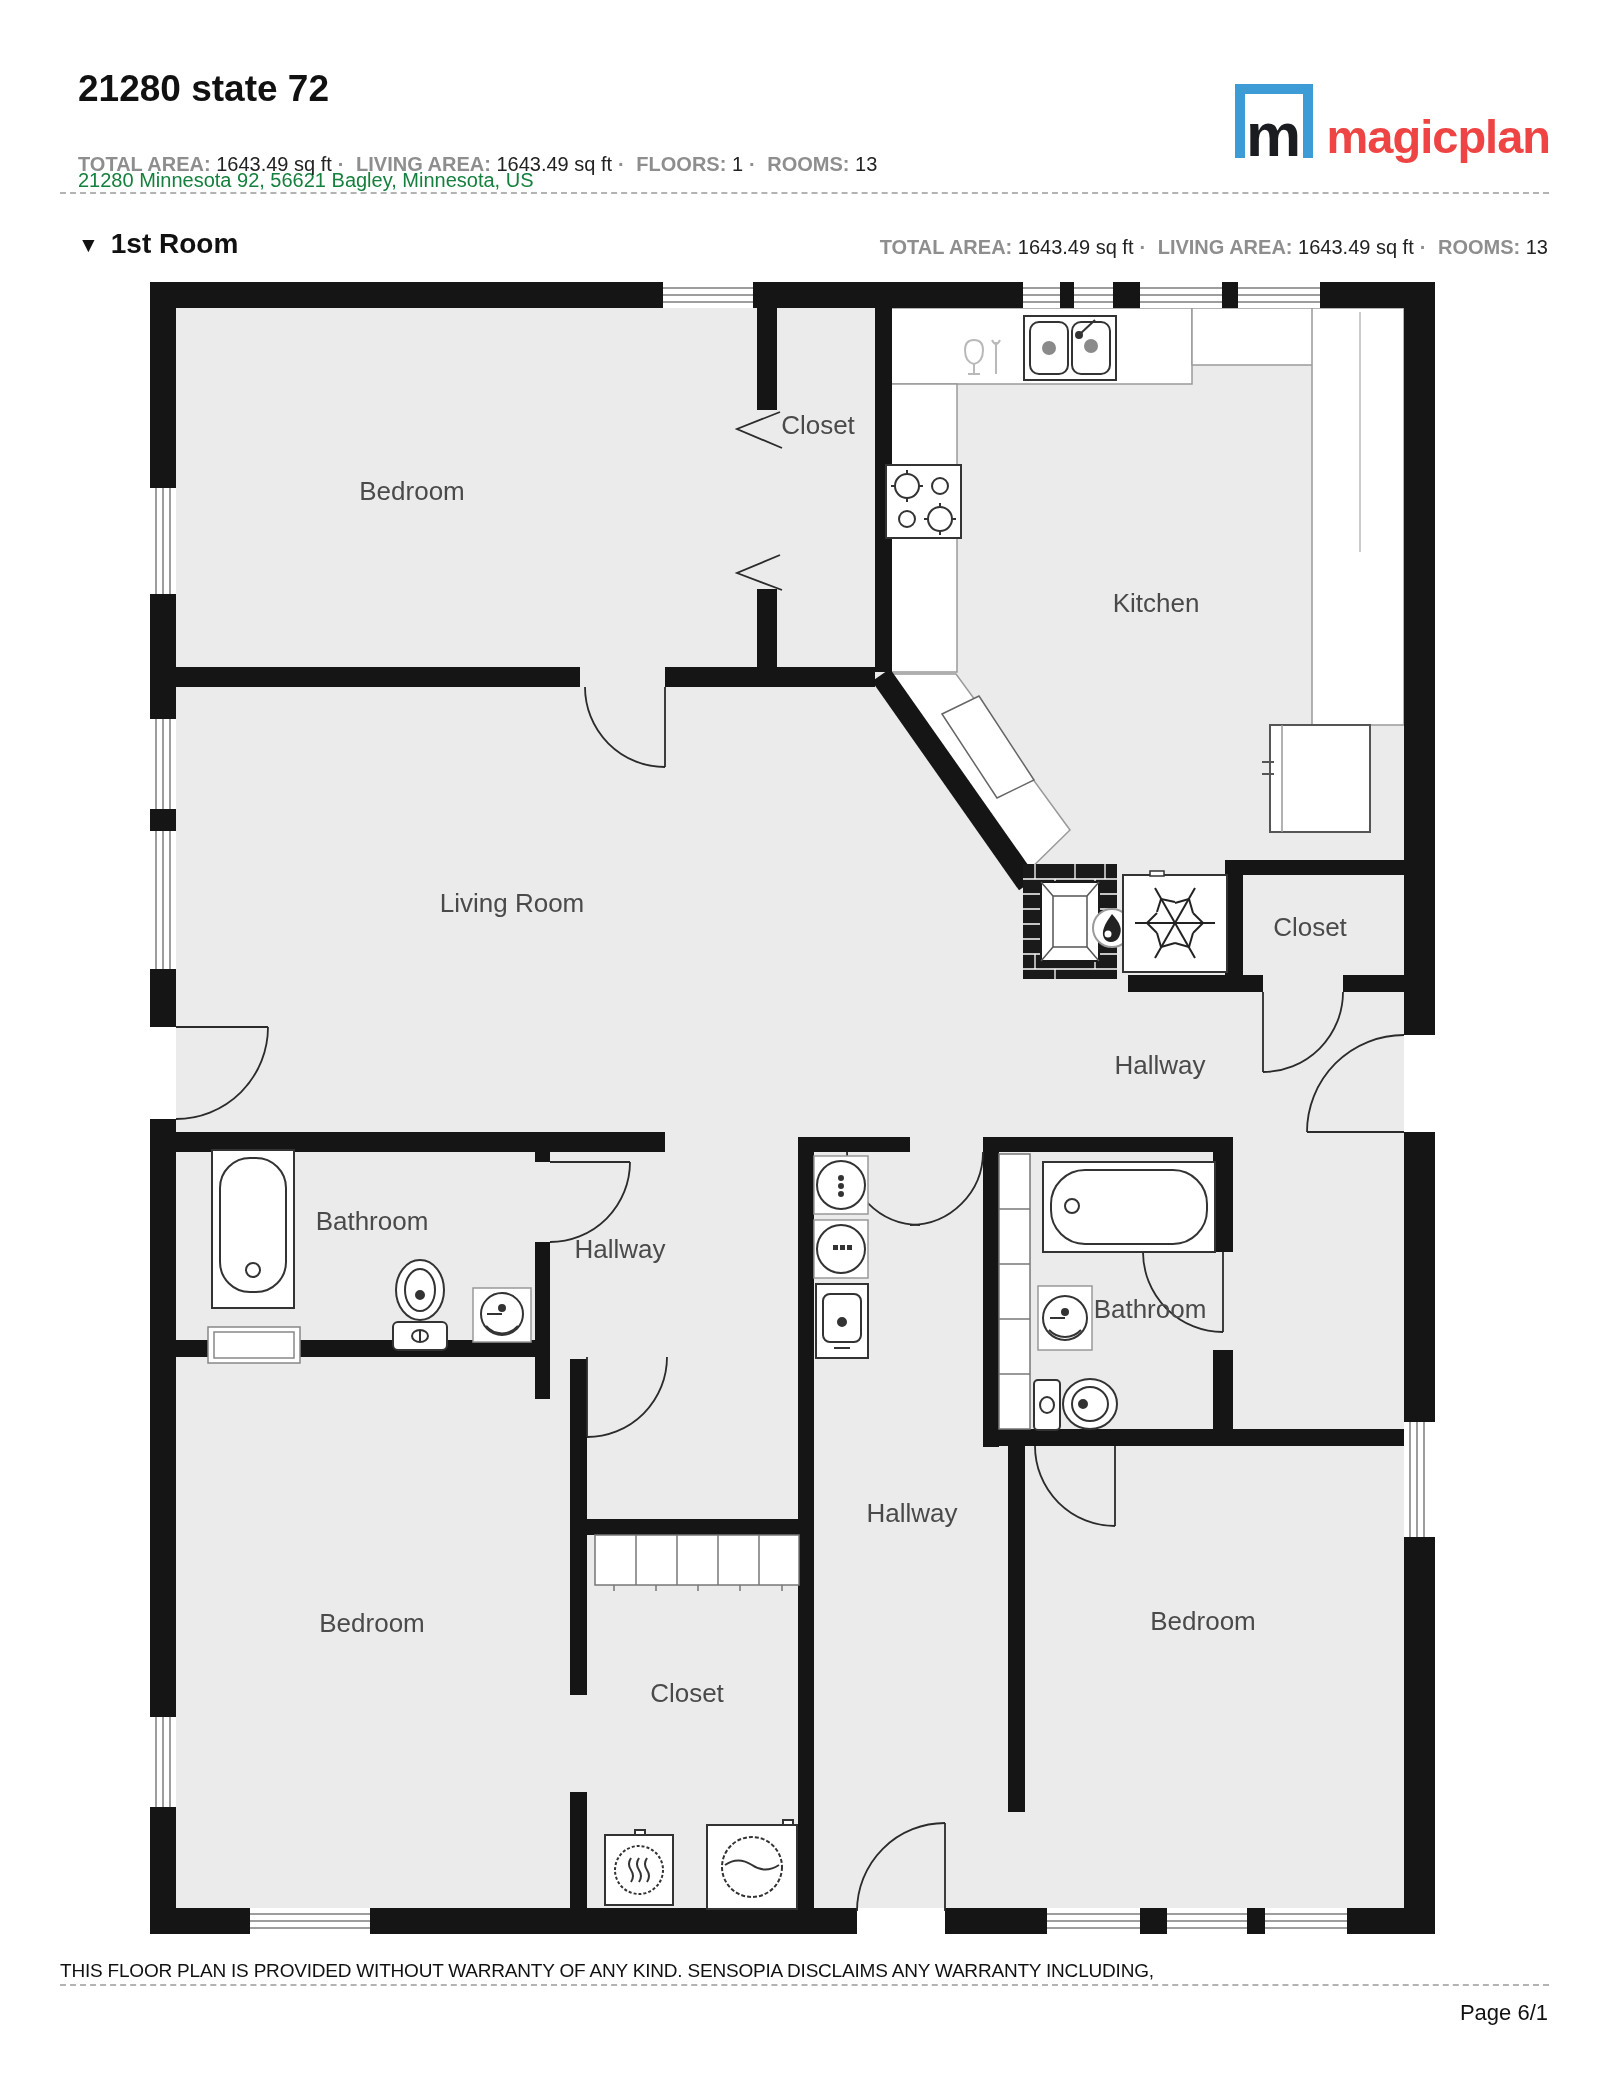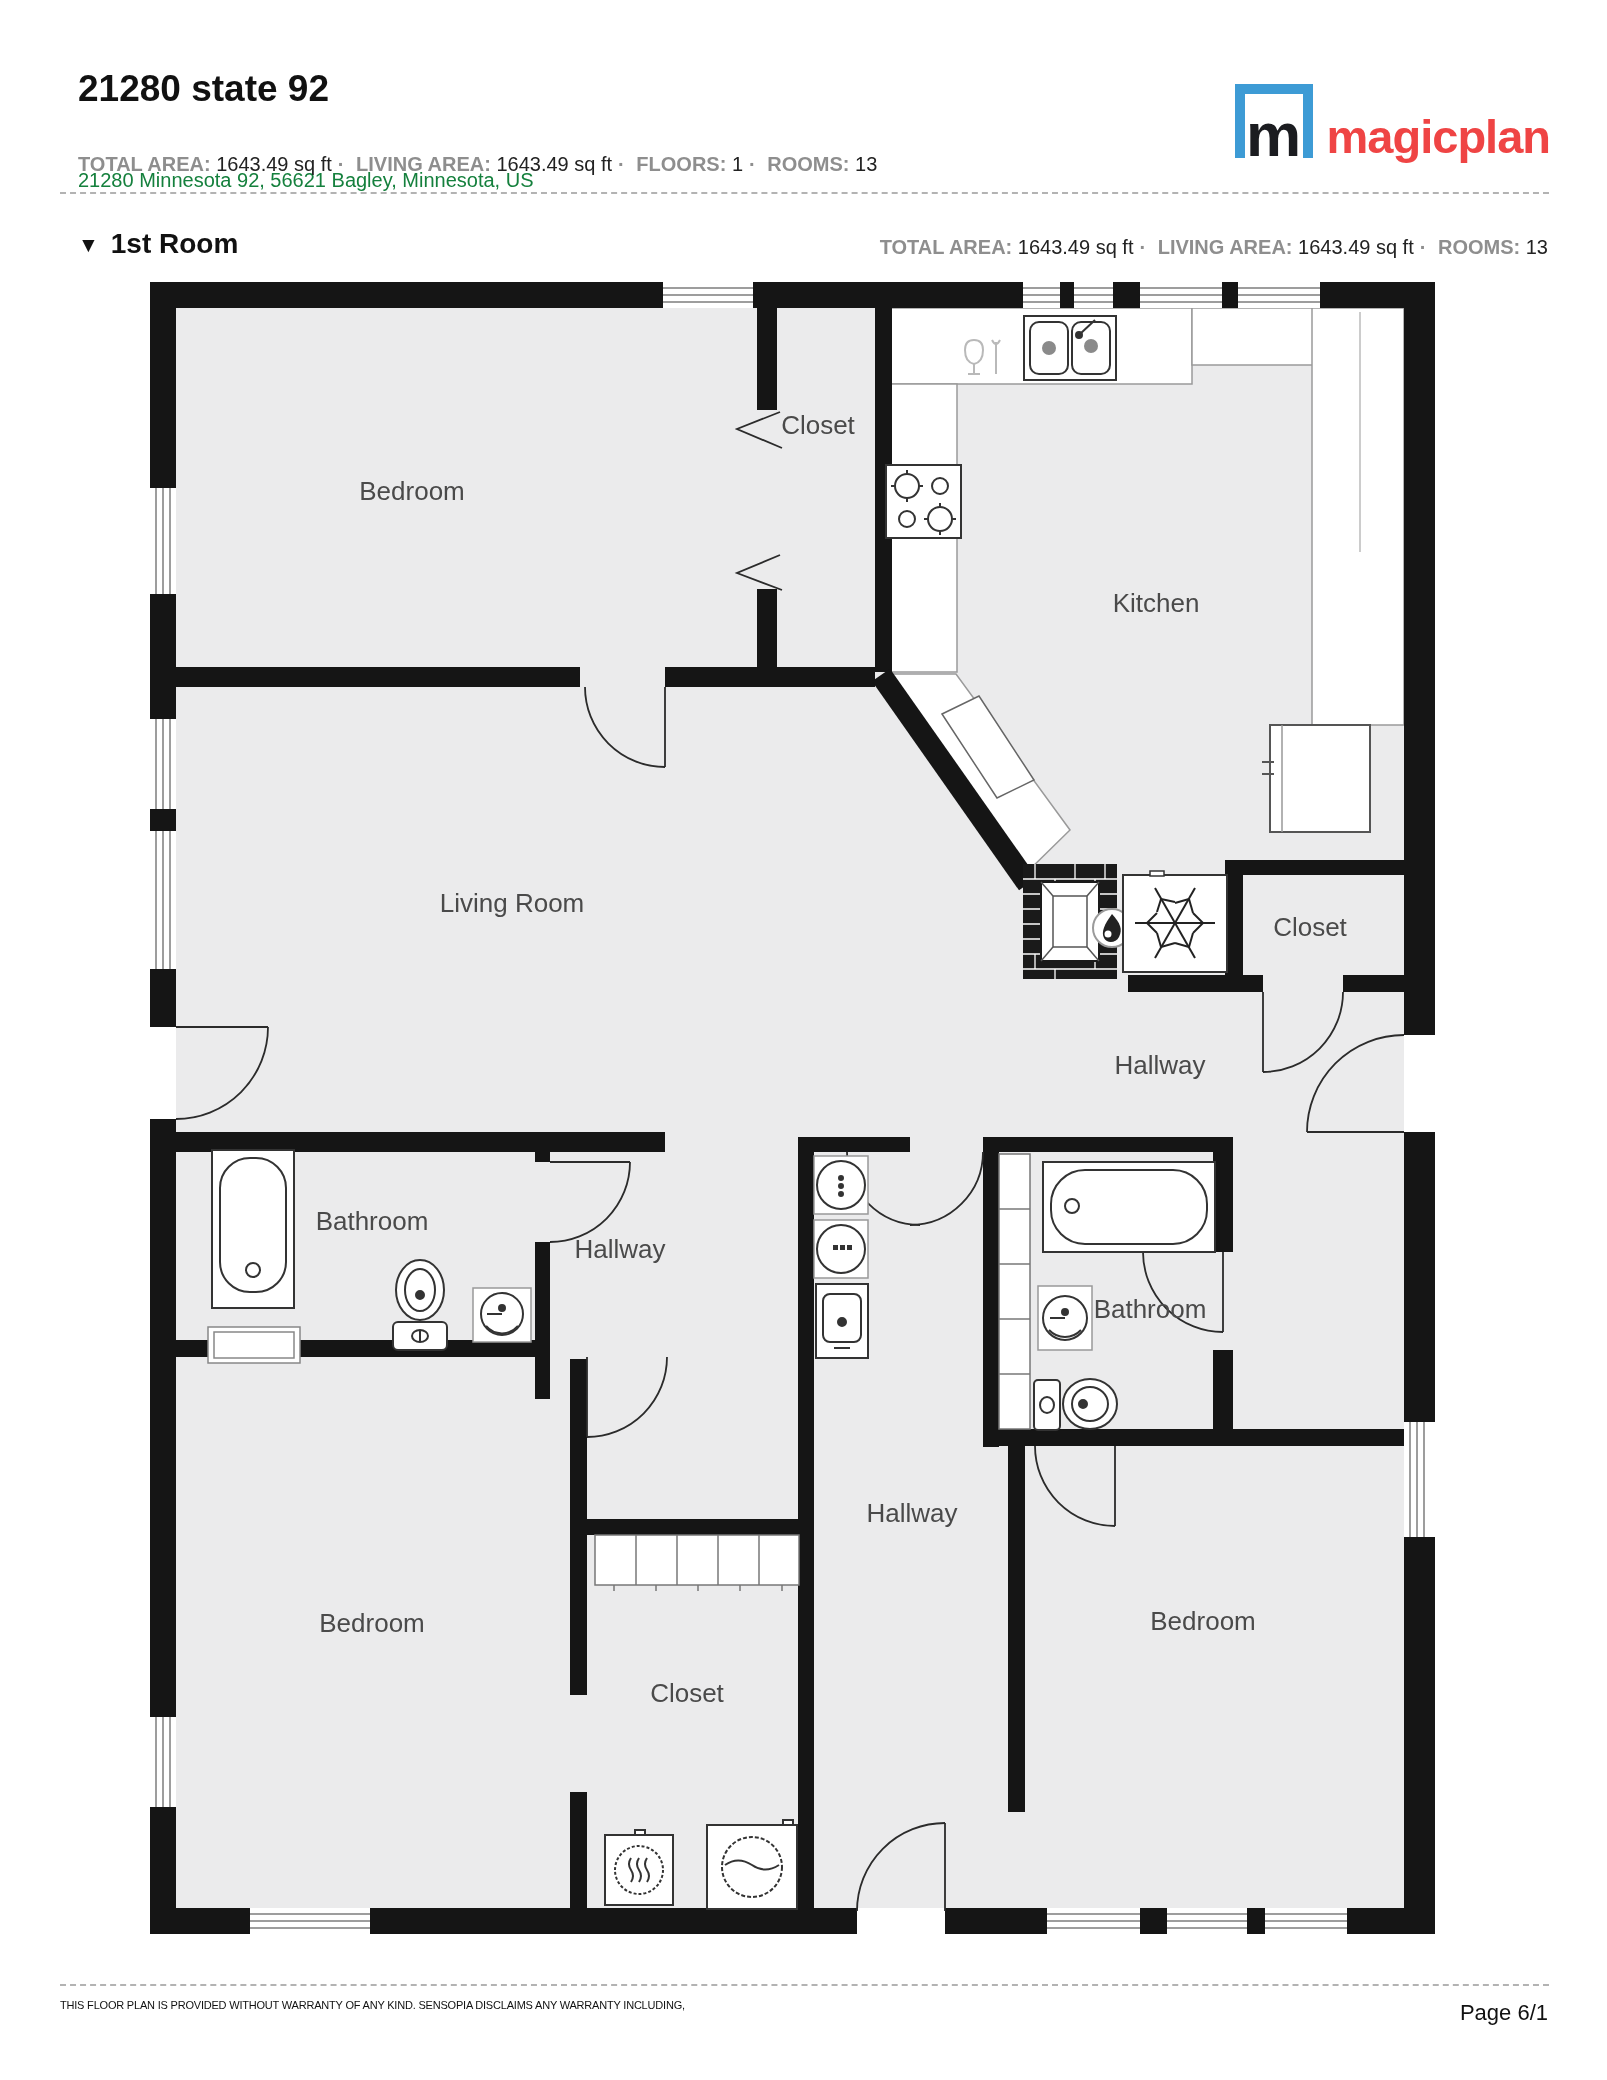--- a/index.html
+++ b/index.html
@@ -20,28 +20,28 @@
   .dash.bottom{left:60px;width:1489px;top:1984px;}
   .logo{top:84px;right:57px;display:flex;align-items:flex-end;gap:14px;}
   .mbox{width:58px;height:64px;border:10px solid #3D9BD5;border-bottom:none;
         display:flex;align-items:flex-end;justify-content:center;}
   .mbox span{font-size:62px;font-weight:bold;line-height:0.72;color:#1b1c20;}
   .wordmark{font-size:47px;font-weight:bold;color:#ef4444;letter-spacing:-1px;line-height:0.9;}
   .floorrow-left{left:78px;top:228px;font-size:28px;font-weight:bold;display:flex;align-items:center;gap:12px;}
   .tri{font-size:21px;line-height:1;}
   .fmeta{right:59px;top:236px;}
   .plan{left:150px;top:282px;}
-  .disclaimer{left:60px;top:1998px;font-size:11px;line-height:1.4;color:#111;letter-spacing:-0.2px;}
+  .disclaimer{left:60px;top:1958px;font-size:19px;line-height:1.4;color:#111;letter-spacing:-0.2px;}
   .page{right:59px;top:2000px;font-size:22px;color:#111;}
   svg text{font-family:"Liberation Sans", sans-serif;}
 </style>
 </head>
 <body>
 
-<div class="abs title">21280 state 92</div>
+<div class="abs title">21280 state 72</div>
 <div class="abs address">21280 Minnesota 92, 56621 Bagley, Minnesota, US</div>
 <div class="abs meta hmeta">
   <span class="lbl">TOTAL AREA:</span>
   <span class="val">1643.49 sq ft</span><span class="sep">·</span>
   <span class="lbl">LIVING AREA:</span>
   <span class="val">1643.49 sq ft</span><span class="sep">·</span>
   <span class="lbl">FLOORS:</span>
   <span class="val">1</span><span class="sep">·</span>
   <span class="lbl">ROOMS:</span>
   <span class="val">13</span>

